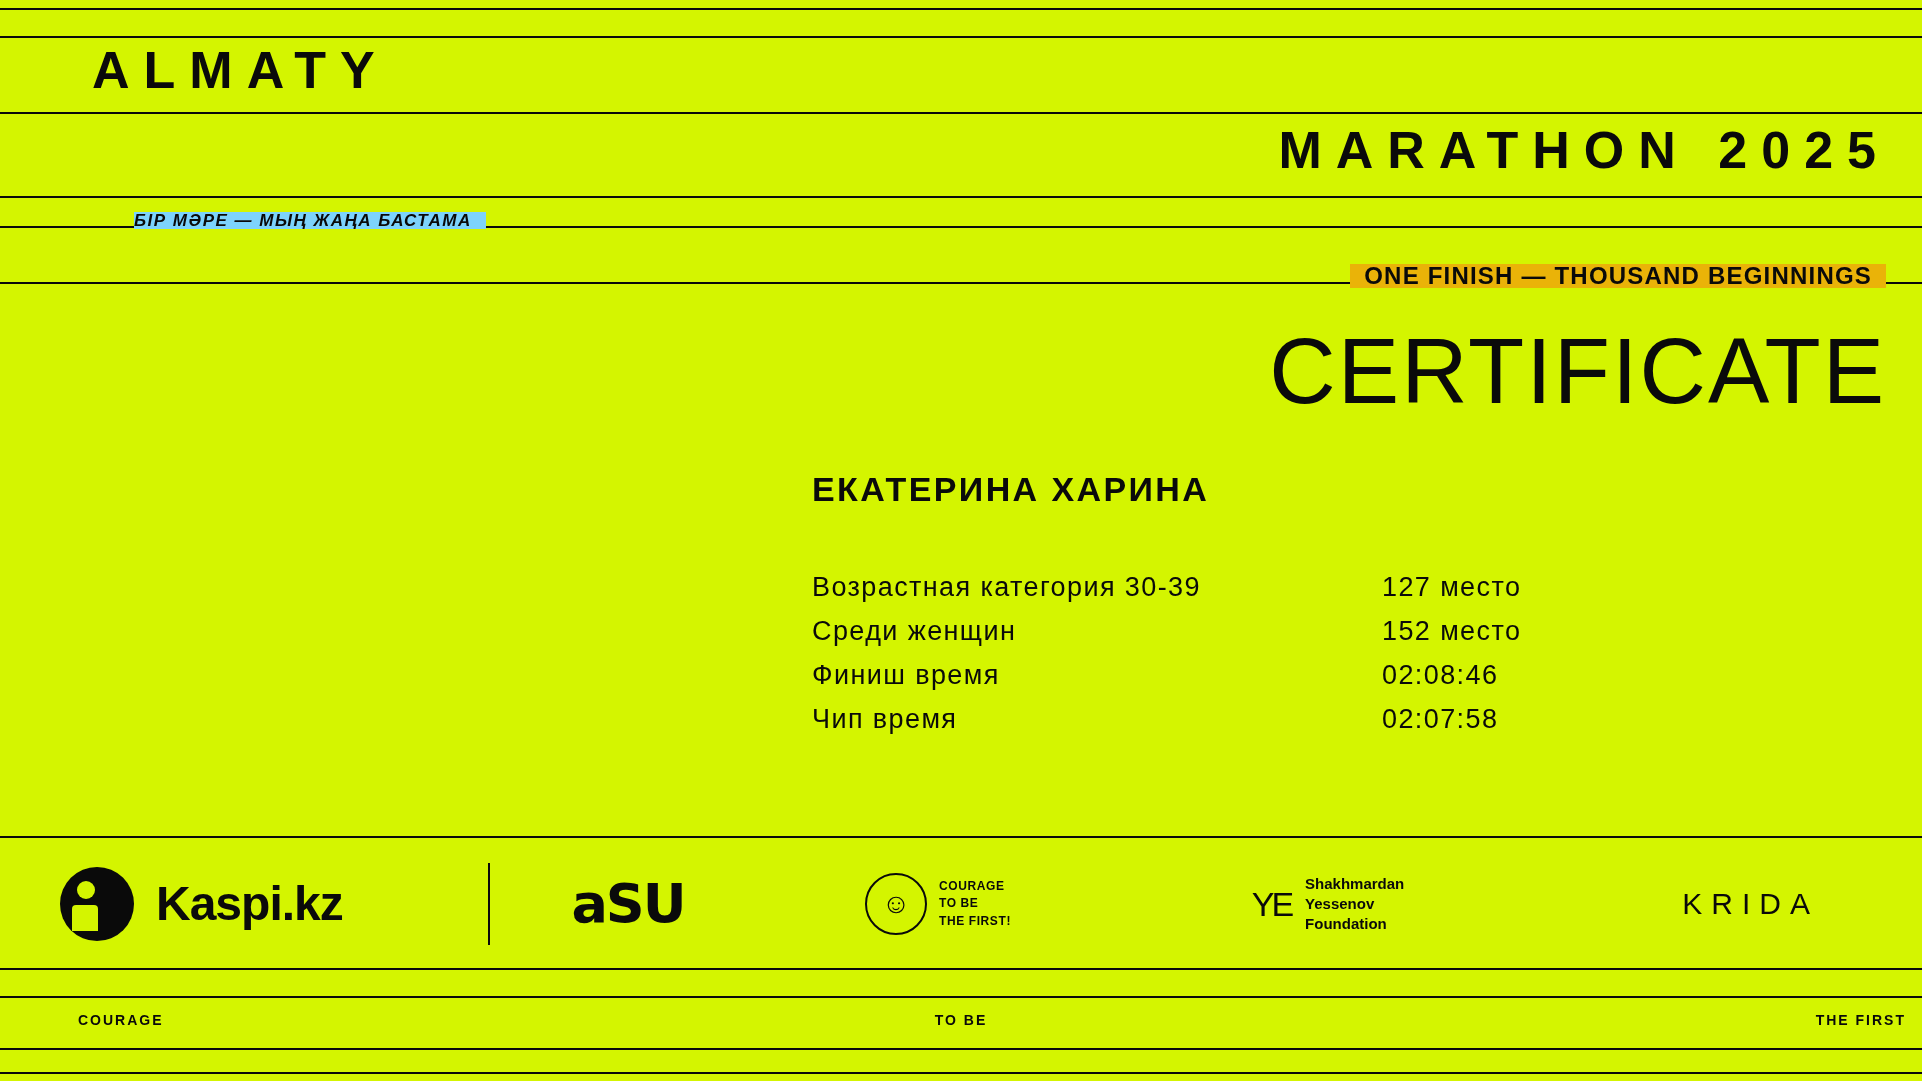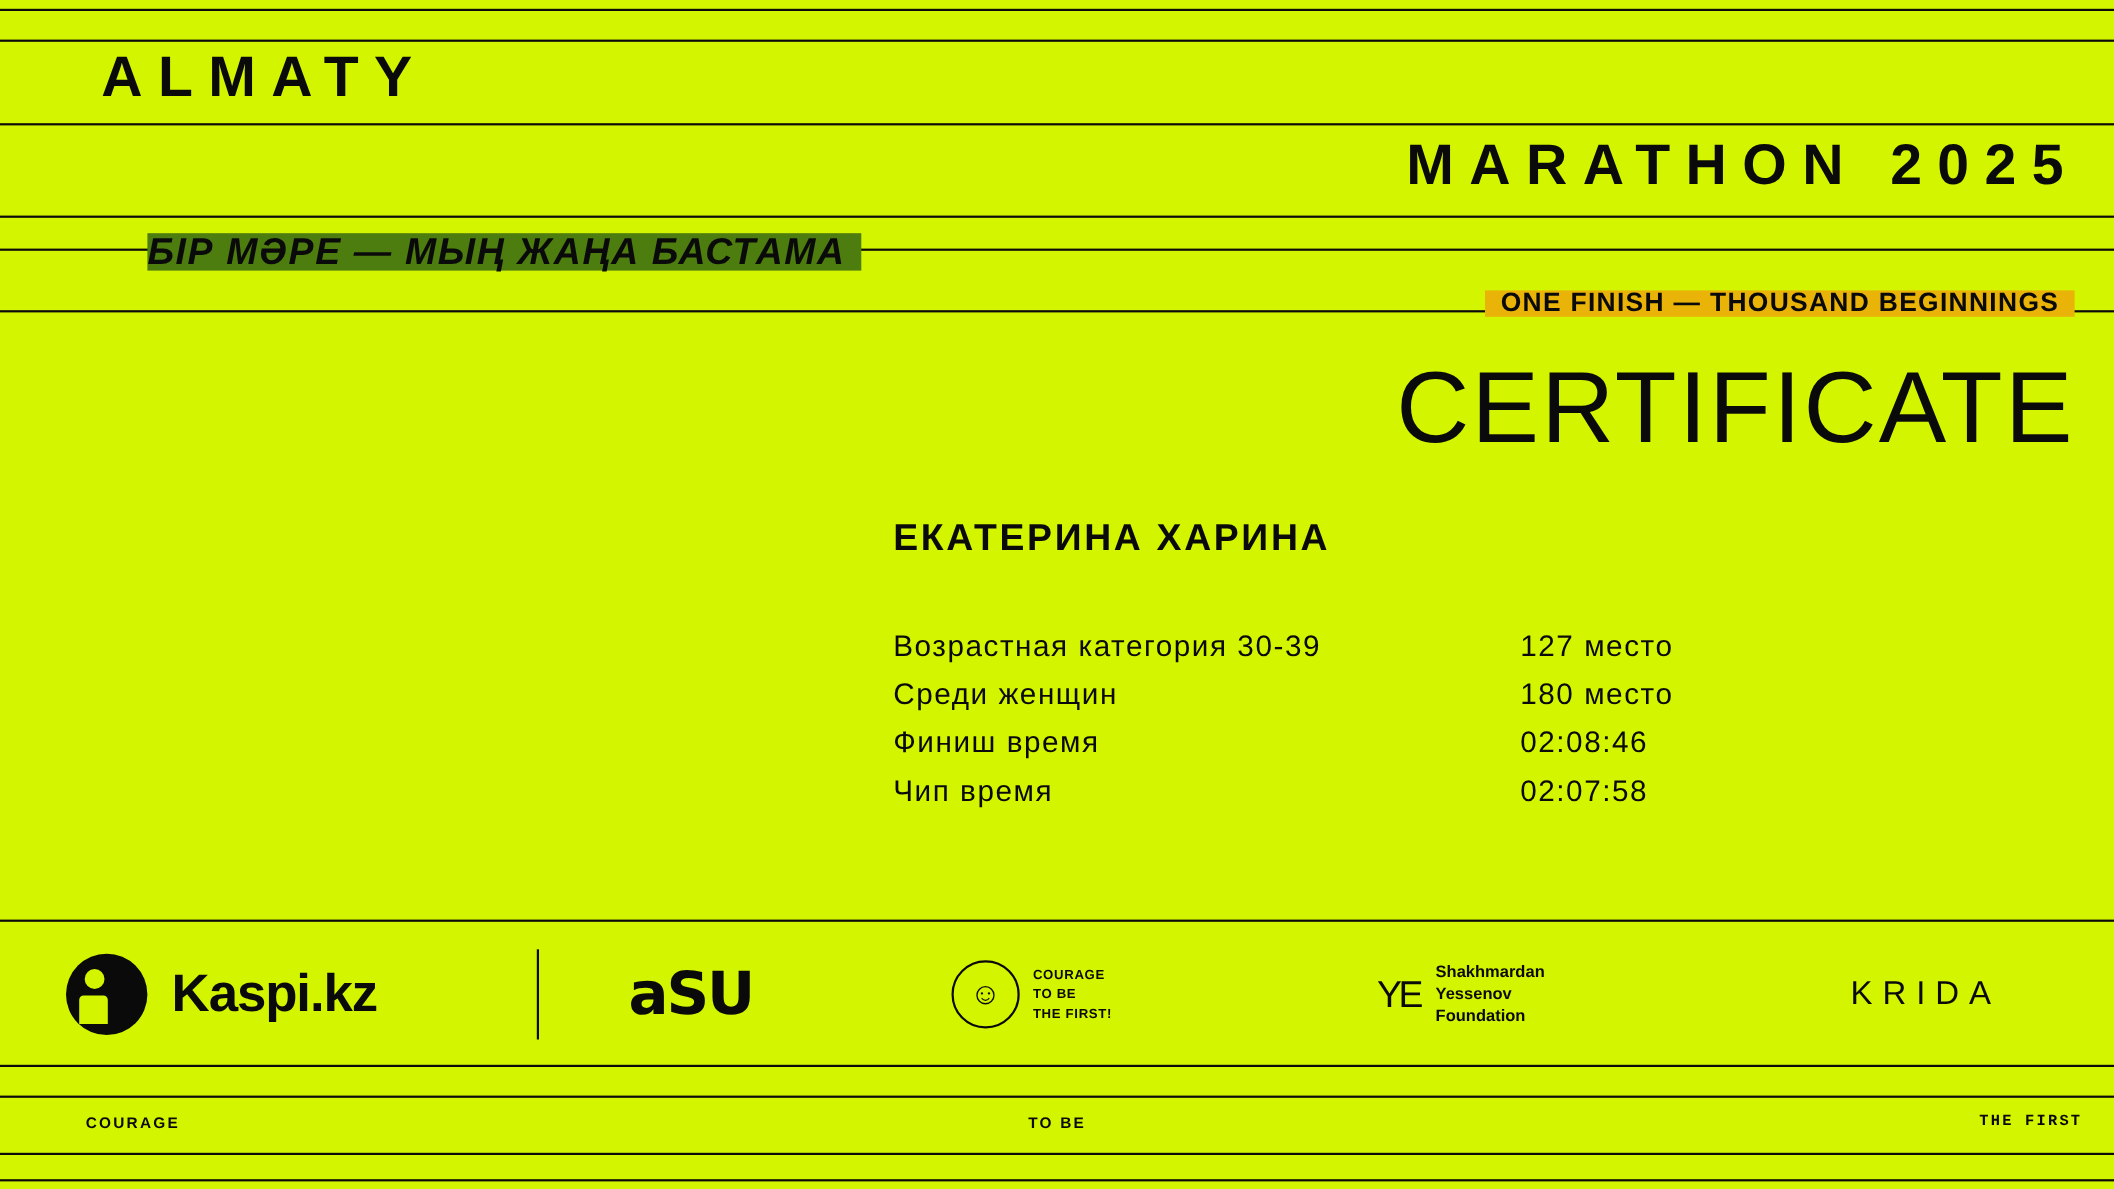--- a/index.html
+++ b/index.html
@@ -47,26 +47,26 @@
     font-size: 52px;
     font-weight: 700;
     letter-spacing: 14px;
     line-height: 1;
     text-align: right;
   }
   .slogan-kz {
     position: absolute;
     left: 134px;
     top: 212px;
-    font-size: 34px;
+    font-size: 17px;
     font-weight: 700;
     font-style: italic;
     letter-spacing: 1.5px;
     line-height: 1;
-    background: #4d7c0f;
+    background: #7dd3fc;
     padding: 0 14px 0 0;
   }
   .slogan-en {
     position: absolute;
     right: 36px;
     top: 264px;
     font-size: 24px;
     font-weight: 700;
     letter-spacing: 1.2px;
     line-height: 1;
@@ -241,21 +241,21 @@
     top: 1012px;
     width: 1922px;
     display: flex;
     align-items: center;
     font-size: 14px;
     font-weight: 700;
     letter-spacing: 2px;
   }
   .footer .f-left { margin-left: 78px; }
   .footer .f-mid { position: absolute; left: 50%; transform: translateX(-50%); }
-  .footer .f-right { margin-left: auto; margin-right: 29px; font-family: Liberation Mono, monospace; }
+  .footer .f-right { margin-left: auto; margin-right: 16px; }
 </style>
 </head>
 <body>
 
 <div class="cert">
 
   <div class="hr" style="top:8px;  width:1922px;"></div>
   <div class="hr" style="top:36px; width:1922px;"></div>
   <div class="hr" style="top:112px; width:1922px;"></div>
   <div class="hr" style="top:196px; width:1922px;"></div>
@@ -276,21 +276,21 @@
 
   <div class="name">ЕКАТЕРИНА ХАРИНА</div>
 
   <div class="results">
     <div class="row">
       <div class="row-label">Возрастная категория 30-39</div>
       <div class="row-value">127 место</div>
     </div>
     <div class="row">
       <div class="row-label">Среди женщин</div>
-      <div class="row-value">180 место</div>
+      <div class="row-value">152 место</div>
     </div>
     <div class="row">
       <div class="row-label">Финиш время</div>
       <div class="row-value">02:08:46</div>
     </div>
     <div class="row">
       <div class="row-label">Чип время</div>
       <div class="row-value">02:07:58</div>
     </div>
   </div>

